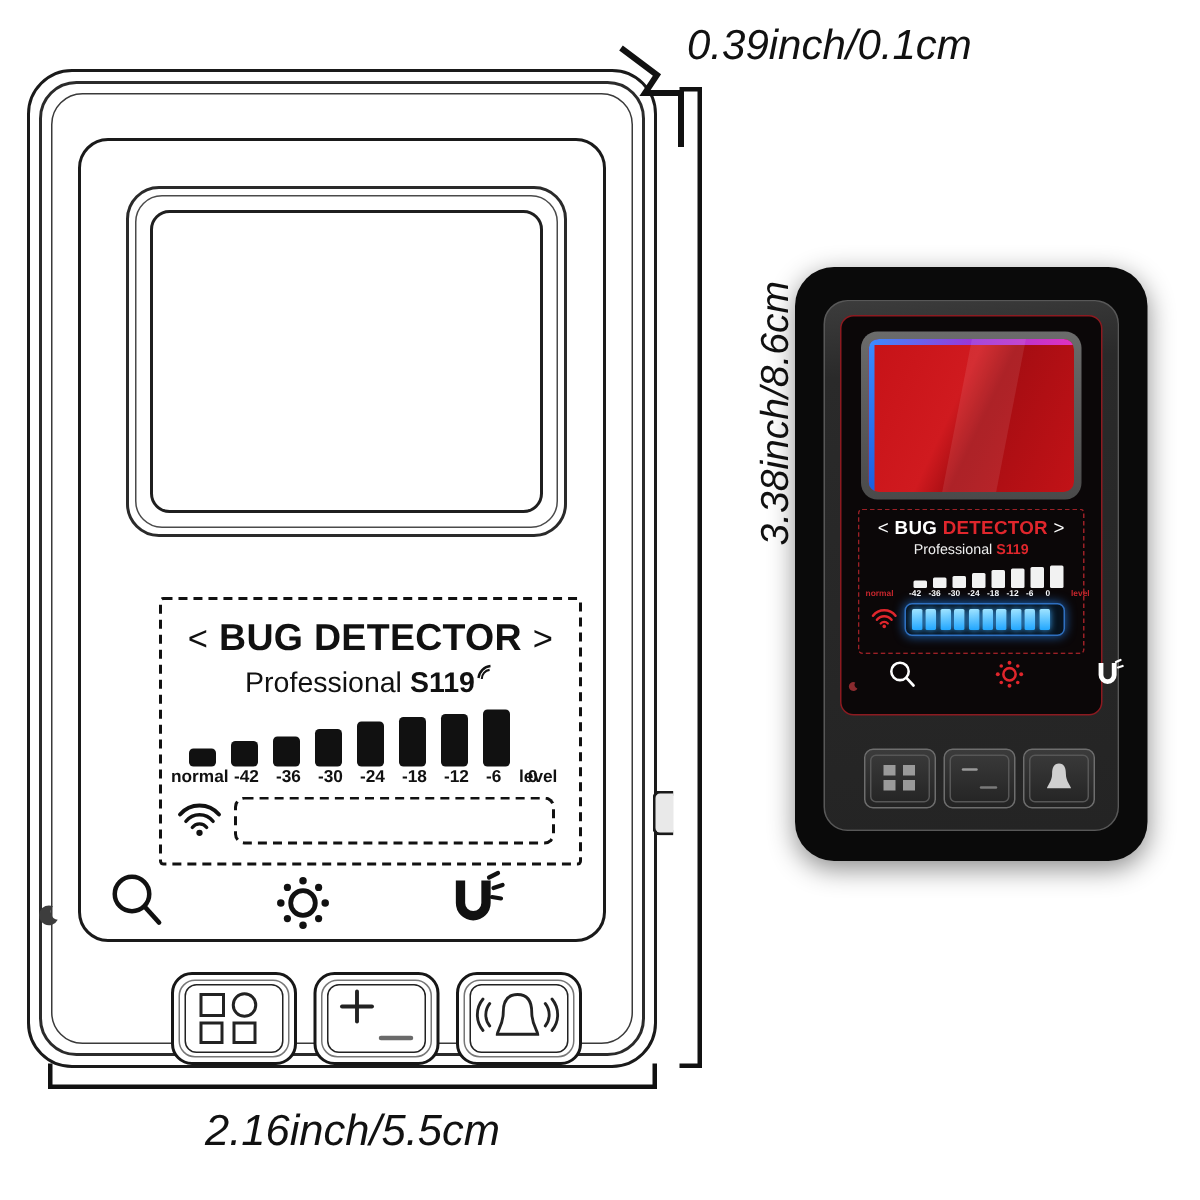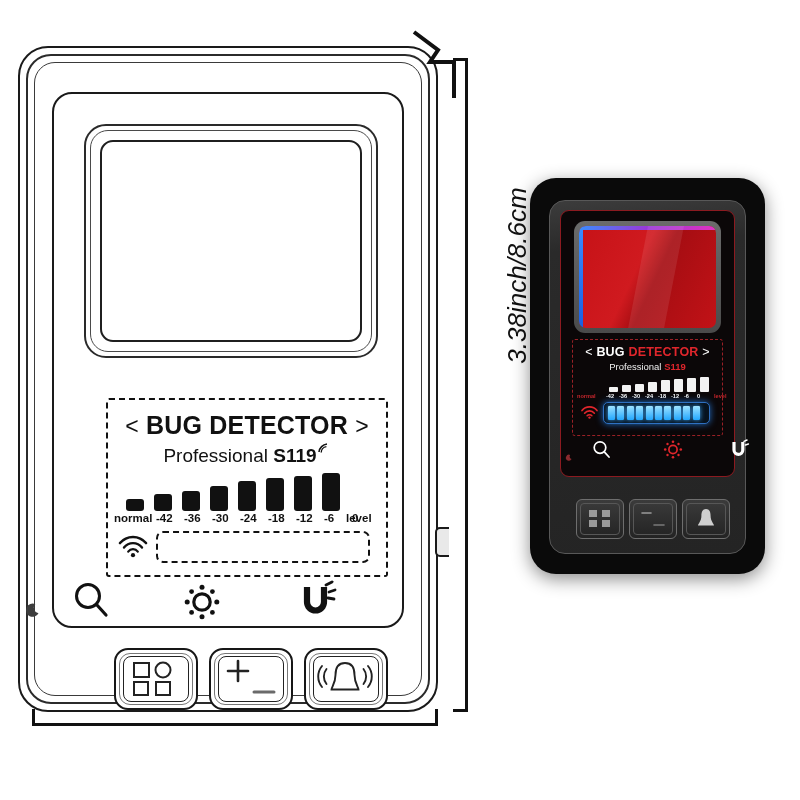--- a/index.html
+++ b/index.html
@@ -338,33 +338,35 @@
         </span>
       </div>
     </div>
   </div>
 
   <div class="side-btn"></div>
 
   <svg style="position:absolute;left:408px;top:18px;" width="80" height="80" viewBox="0 0 80 80">
     <path d="M6 14 L30 32 L22 44 L46 44 L46 80" stroke="#111" stroke-width="4" fill="none" stroke-linejoin="miter"></path>
   </svg>
+  <div class="dim-thick-label">0.39inch/0.1cm</div>
 
   <div class="dim-v">
     <div class="bar-line"></div>
     <div class="tick" style="top:0;"></div>
     <div class="tick" style="bottom:0;"></div>
   </div>
   <div class="dim-v-label">3.38inch/8.6cm</div>
 
   <div class="dim-h">
     <div class="bar-line"></div>
     <div class="tick" style="left:0;"></div>
     <div class="tick" style="right:0;"></div>
   </div>
+  <div class="dim-h-label">2.16inch/5.5cm</div>
 
   <div class="real-device">
     <div class="rd-bezel">
       <div class="rd-face">
 
         <div class="rd-screen-frame">
           <div class="rd-screen">
             <div class="glowL"></div>
             <div class="glowT"></div>
             <div class="gloss"></div>

